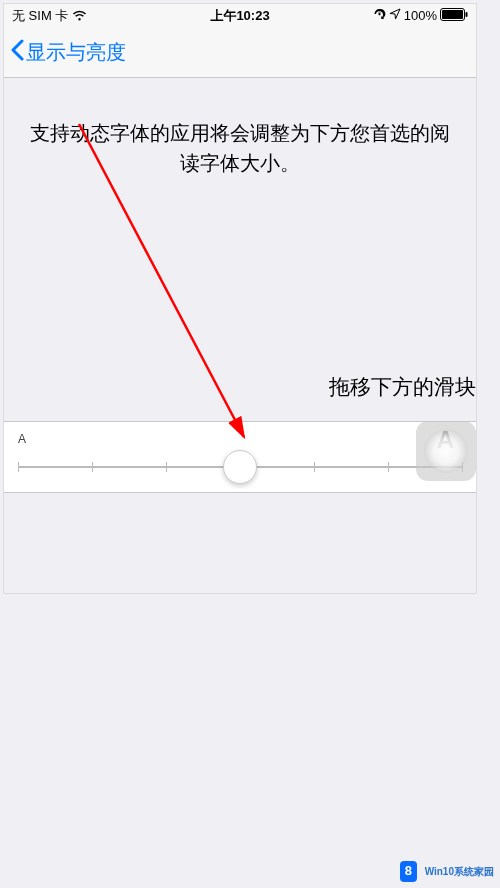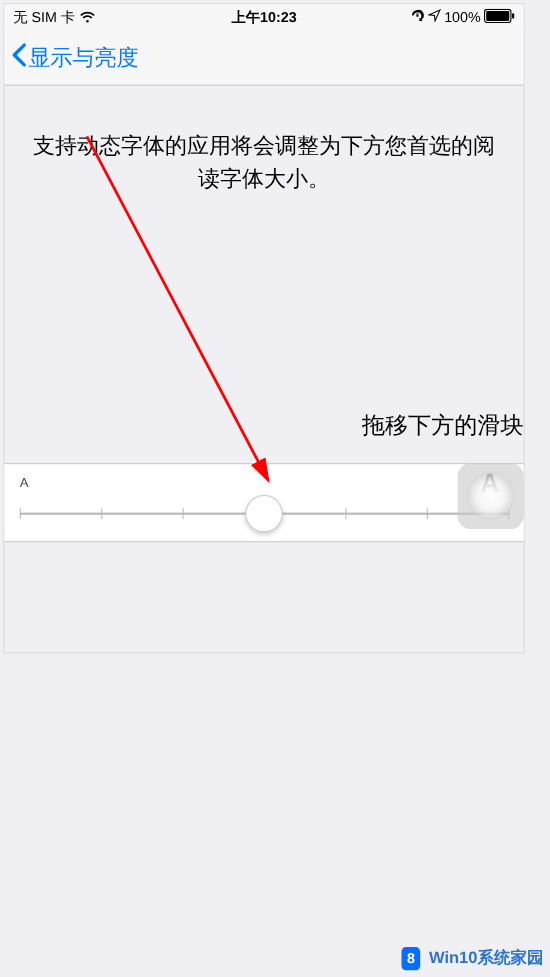--- a/index.html
+++ b/index.html
@@ -105,21 +105,21 @@
       text-align: right;
       line-height: 1.3;
     }
     .wm-badge {
       display: inline-flex; align-items: center;
       background: #0a6cff; color: #fff;
       font-weight: 700; font-size: 13px;
       padding: 2px 5px; border-radius: 4px;
       margin-right: 4px;
     }
-    .wm-line1 { color: #2a74d0; font-size: 15px; font-weight: 600; }
+    .wm-line1 { color: #2a74d0; font-size: 10px; font-weight: 600; }
   </style>
 </head>
 <body>
 
 <div class="screen">
   <div class="status-bar">
     <div class="status-left">
       <span>无 SIM 卡</span>
       <span class="wifi-icon">
         <svg width="15" height="12" viewBox="0 0 15 12">

